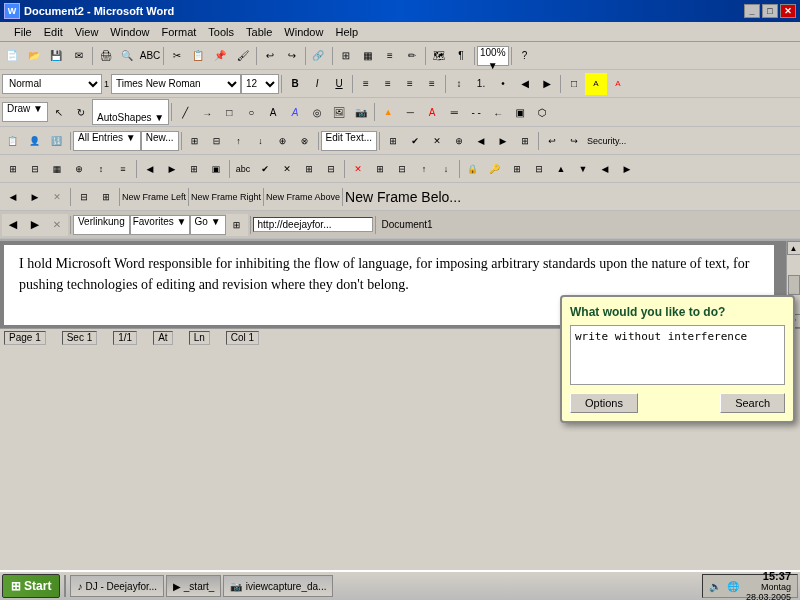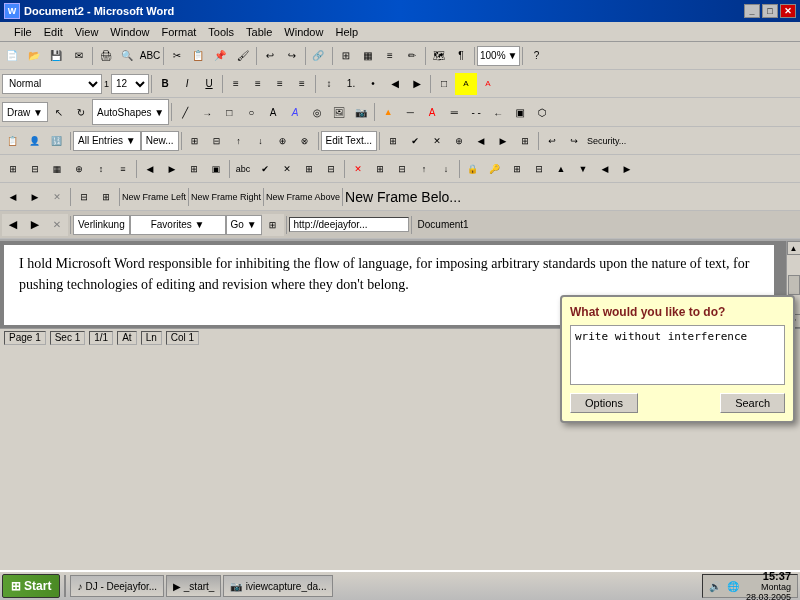--- a/index.html
+++ b/index.html
@@ -44,20 +44,21 @@
       font-size: 10px;
     }
     .tb-dropdown {
       height: 20px;
       background: white;
       border: 1px solid #999;
       font-size: 10px;
       padding: 0 2px;
       display: flex; align-items: center; gap: 2px;
       cursor: pointer;
+      flex-direction: column;
     }
 
     
     .toolbars-container {
       background: #d4d0c8;
       border-bottom: 2px solid #aaa;
     }
     .toolbar-row {
       display: flex;
       align-items: center;
@@ -110,21 +111,21 @@
       border: 2px solid #888;
       border-radius: 4px;
       padding: 8px;
       z-index: 100;
       box-shadow: 3px 3px 6px rgba(0,0,0,0.4);
     }
     .assistant-title {
       font-size: 12px;
       font-weight: bold;
       margin-bottom: 6px;
-      color: #7f1d1d;
+      color: #14532d;
     }
     .assistant-input {
       width: 100%;
       height: 60px;
       border: 1px solid #999;
       background: white;
       font-size: 11px;
       padding: 4px;
       resize: none;
       margin-bottom: 6px;
@@ -198,21 +199,21 @@
 
     
     .status-bar {
       background: #d4d0c8;
       height: 18px;
       display: flex;
       align-items: center;
       padding: 0 4px;
       font-size: 10px;
       border-top: 1px solid #999;
-      gap: 4px;
+      gap: 16px;
     }
     .status-item { border: 1px inset #aaa; padding: 0 4px; height: 14px; display: flex; align-items: center; }
   </style>
 </head>
 <body>
 
 <div class="title-bar">
   <div class="title-bar-left">
     <div class="title-bar-icon">W</div>
     <span>Document2 - Microsoft Word</span>
@@ -272,20 +273,23 @@
     </div>
     <div class="tb-sep"></div>
     <div class="tb-icon">?</div>
   </div>
 
   <div class="toolbar-row">
     <select class="style-select">
       <option>Normal</option>
     </select>
     <span style="font-size:9px;padding:0 2px;">1</span>
+    <select class="font-select">
+      <option>Times New Roman</option>
+    </select>
     <select class="size-select">
       <option>12</option>
     </select>
     <div class="tb-sep"></div>
     <div class="tb-icon" style="font-weight:bold;">B</div>
     <div class="tb-icon" style="font-style:italic;">I</div>
     <div class="tb-icon" style="text-decoration:underline;">U</div>
     <div class="tb-sep"></div>
     <div class="tb-icon">≡</div>
     <div class="tb-icon">≡</div>
@@ -422,21 +426,21 @@
   </div>
 
   <div class="toolbar-row" style="font-size:10px; background:#c8c4bc;">
     <div class="tb-icon" style="font-size:11px;">◀</div>
     <div class="tb-icon" style="font-size:11px;">▶</div>
     <div class="tb-icon" style="font-size:10px;color:gray;">✕</div>
     <div class="tb-sep"></div>
     <div class="tb-dropdown" style="padding:0 4px;">
       <span>Verlinkung</span>
     </div>
-    <div class="tb-dropdown" style="padding:0 20px;">
+    <div class="tb-dropdown" style="padding:0 2px;">
       <span>Favorites ▼</span>
     </div>
     <div class="tb-dropdown" style="padding:0 4px;">
       <span>Go ▼</span>
     </div>
     <div class="tb-icon" style="font-size:9px;">⊞</div>
     <div class="tb-sep"></div>
     <div style="background:white;border:1px inset #999;padding:1px 4px;font-size:10px;width:120px;">http://deejayfor...</div>
     <div class="tb-sep"></div>
     <span style="font-size:10px;padding:0 4px;">Document1</span>

